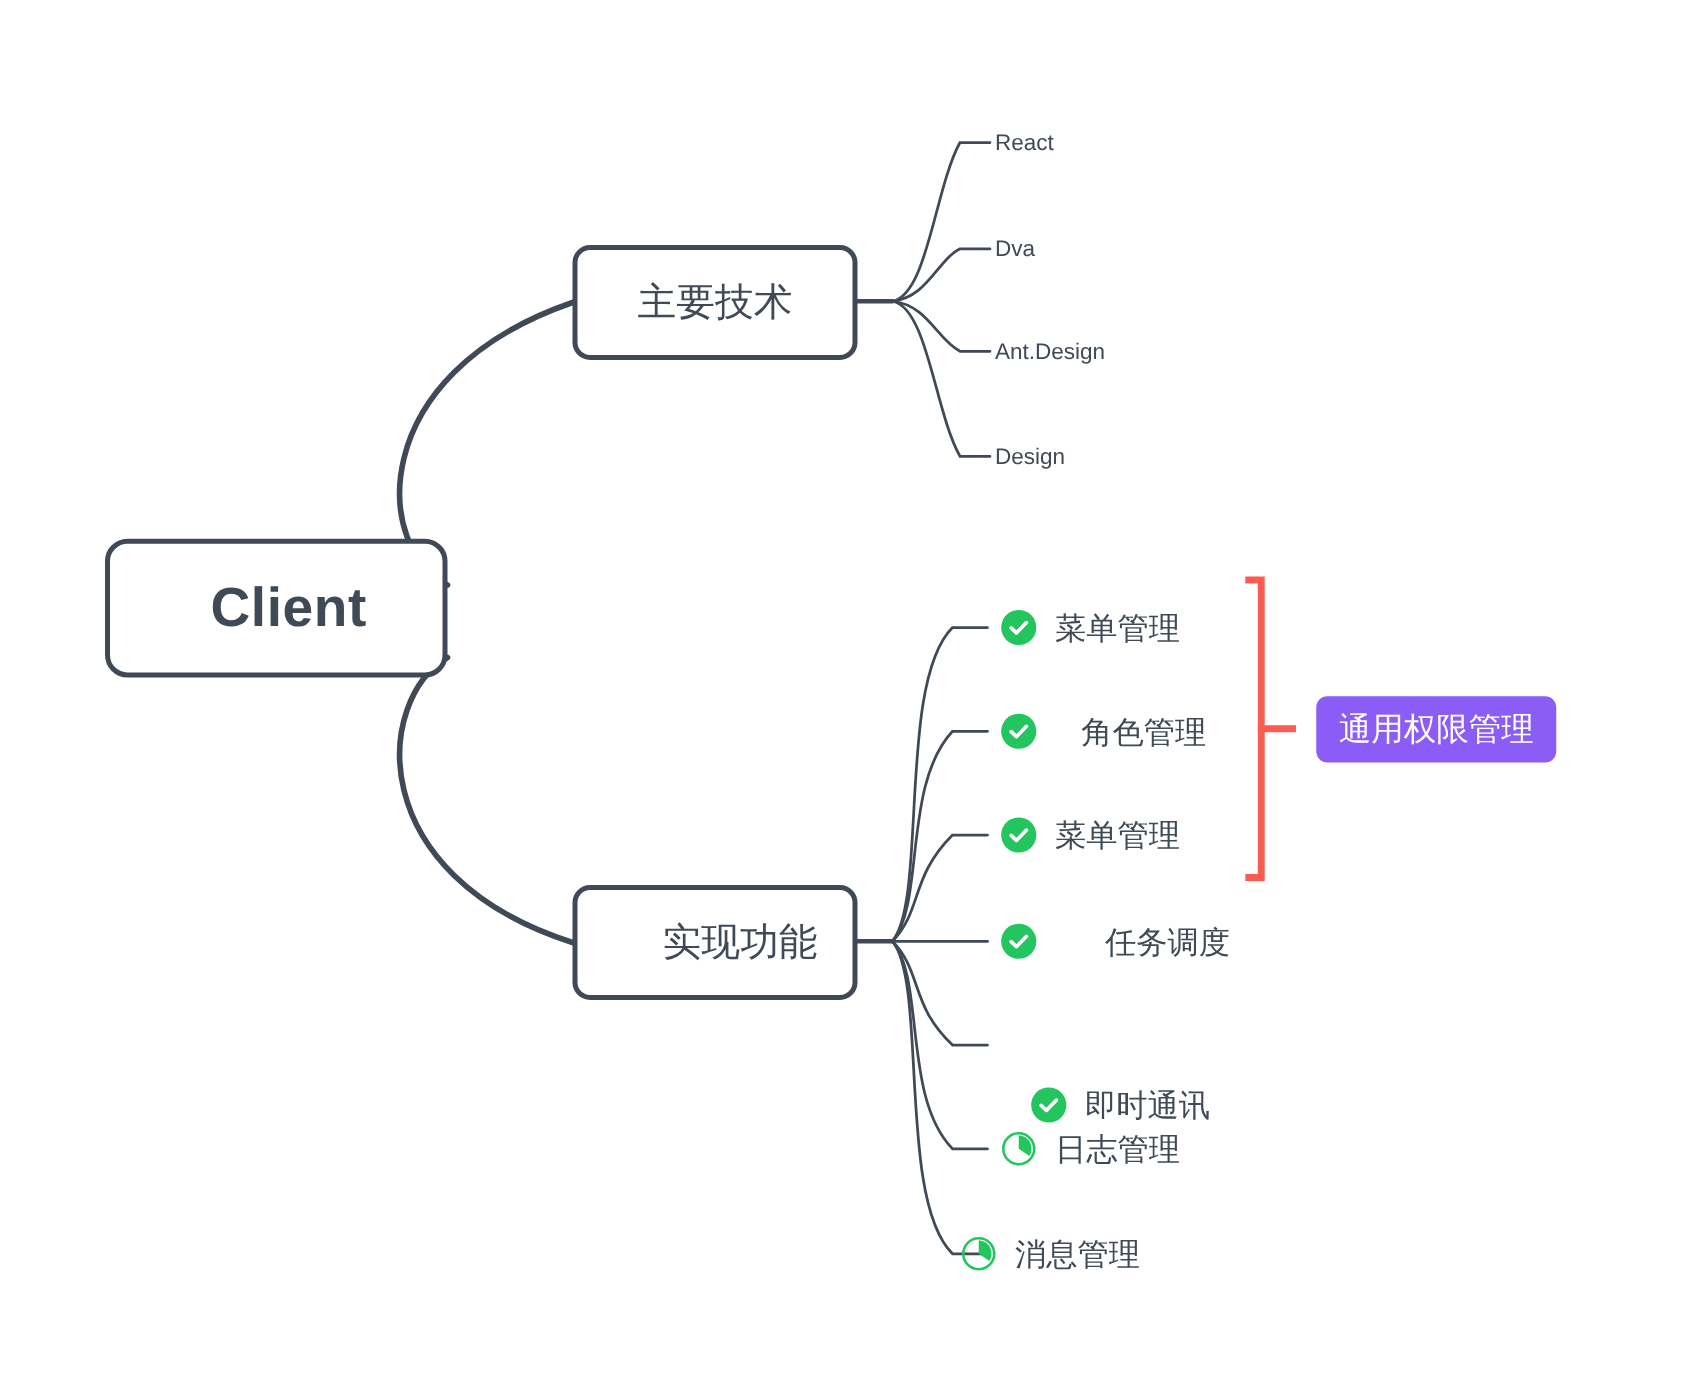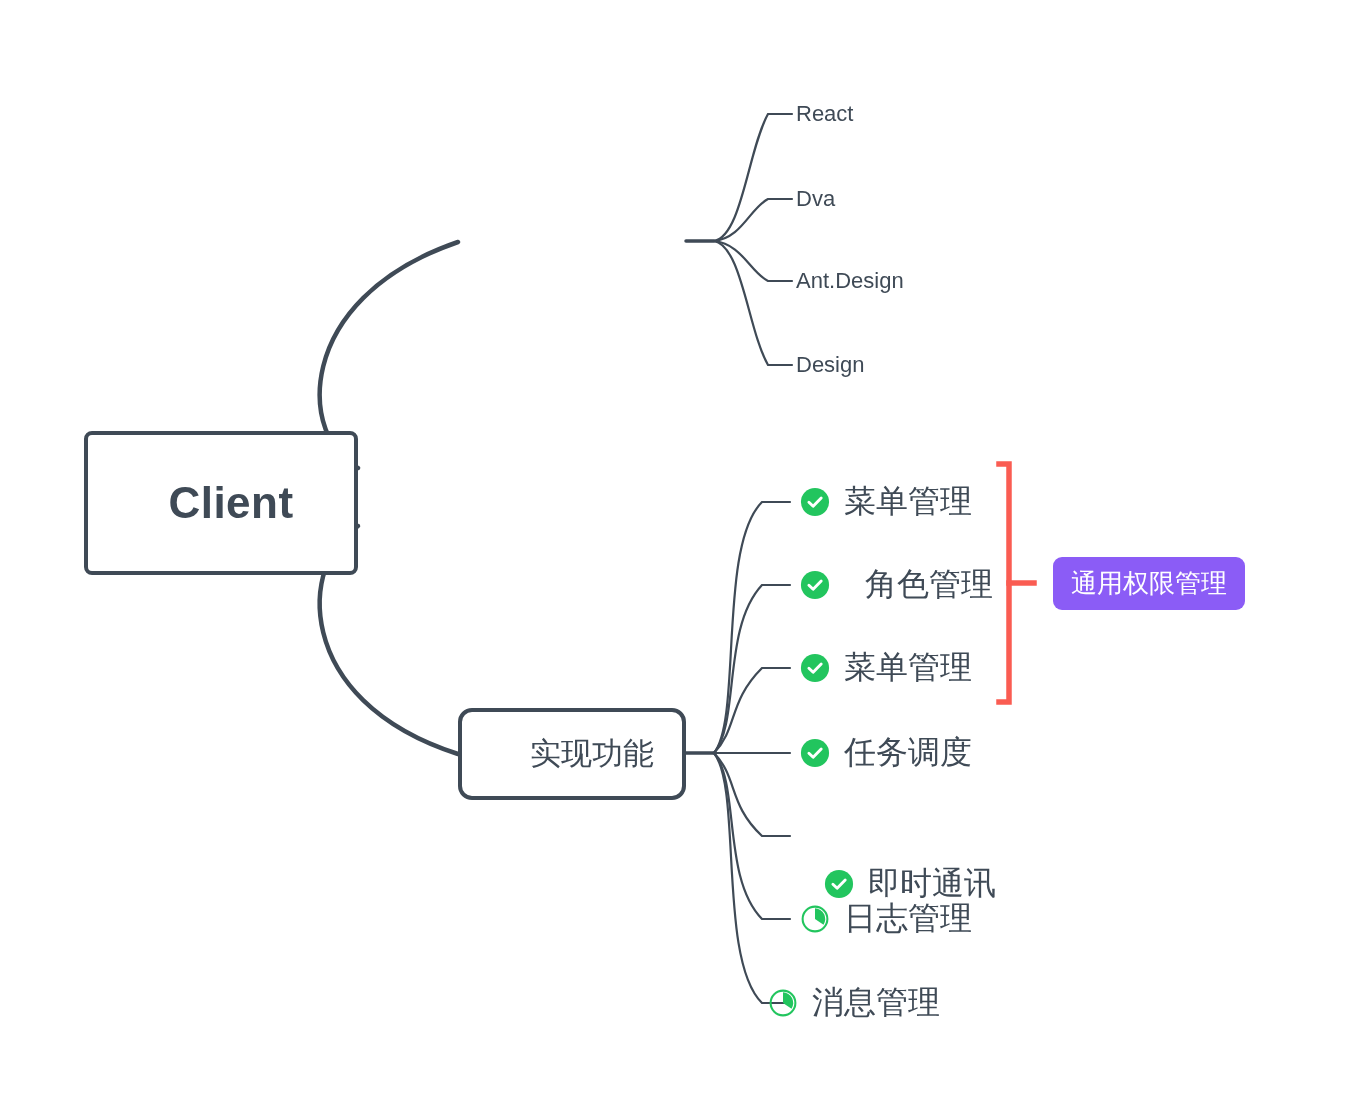--- a/index.html
+++ b/index.html
@@ -35,22 +35,22 @@
     border-radius: 14px;
     display: flex;
     align-items: center;
     justify-content: center;
     color: #3f4a56;
   }
   #root-node {
     left: 84px;
     top: 431px;
     width: 274px;
-    height: 144px;
-    border-radius: 8px;
+    height: 111px;
+    border-radius: 18px;
     padding-left: 20px;
   }
   #root-node .node-label {
     font-size: 44px;
     font-weight: bold;
     letter-spacing: 0.5px;
   }
   #branch-tech {
     left: 458px;
     top: 196px;
@@ -71,41 +71,41 @@
 
   
   .leaf {
     position: absolute;
     display: flex;
     align-items: center;
     height: 40px;
     white-space: nowrap;
   }
   .leaf-text {
-    font-size: 22px;
+    font-size: 18px;
     color: #3f4a56;
   }
 
   
   .feature {
     position: absolute;
     display: flex;
     align-items: center;
     height: 40px;
     white-space: nowrap;
   }
   .feature .status-icon {
     width: 30px;
     height: 30px;
     flex: 0 0 30px;
     margin-right: 14px;
     display: block;
   }
   .feature-text {
-    font-size: 32px;
+    font-size: 25px;
     color: #3f4a56;
   }
 
   
   #group-bracket {
     position: absolute;
     left: 996px;
     top: 460px;
     width: 60px;
     height: 246px;
@@ -152,20 +152,23 @@
     <path d="M 714 753 L 790 753" fill="none" stroke="#3f4a56" stroke-width="2.2" stroke-linecap="round"></path>
     <path d="M 714 753 C 738 778 728 804 762 836 L 790 836" fill="none" stroke="#3f4a56" stroke-width="2.2" stroke-linecap="round"></path>
     <path d="M 714 753 C 740 784 722 878 762 919 L 790 919" fill="none" stroke="#3f4a56" stroke-width="2.2" stroke-linecap="round"></path>
     <path d="M 714 753 C 742 788 718 960 762 1003 L 790 1003" fill="none" stroke="#3f4a56" stroke-width="2.2" stroke-linecap="round"></path>
   </svg>
 
   <div class="node" id="root-node">
     <span class="node-label">Client</span>
   </div>
 
+  <div class="node" id="branch-tech">
+    <span class="branch-label">主要技术</span>
+  </div>
 
   <div class="node" id="branch-func">
     <span class="branch-label">实现功能</span>
   </div>
 
   <div class="leaf" style="left:796px; top:94px;">
     <span class="leaf-text">React</span>
   </div>
   <div class="leaf" style="left:796px; top:179px;">
     <span class="leaf-text">Dva</span>
@@ -194,21 +197,21 @@
   </div>
 
   <div class="feature" style="left:800px; top:648px;">
     <svg class="status-icon" viewBox="0 0 32 32">
       <circle cx="16" cy="16" r="15" fill="#22c55e"></circle>
       <path d="M9.5 16.3 L14 20.6 L22.6 11.8" fill="none" stroke="#ffffff" stroke-width="3.1" stroke-linecap="round" stroke-linejoin="round"></path>
     </svg>
     <span class="feature-text">菜单管理</span>
   </div>
 
-  <div class="feature" style="left:800px; top:733px;">
+  <div class="feature" style="left:800px; top:733px;gap:40px;">
     <svg class="status-icon" viewBox="0 0 32 32">
       <circle cx="16" cy="16" r="15" fill="#22c55e"></circle>
       <path d="M9.5 16.3 L14 20.6 L22.6 11.8" fill="none" stroke="#ffffff" stroke-width="3.1" stroke-linecap="round" stroke-linejoin="round"></path>
     </svg>
     <span class="feature-text">任务调度</span>
   </div>
 
   <div class="feature" style="left:824px; top:816px;margin-top:48px;">
     <svg class="status-icon" viewBox="0 0 32 32">
       <circle cx="16" cy="16" r="15" fill="#22c55e"></circle>

